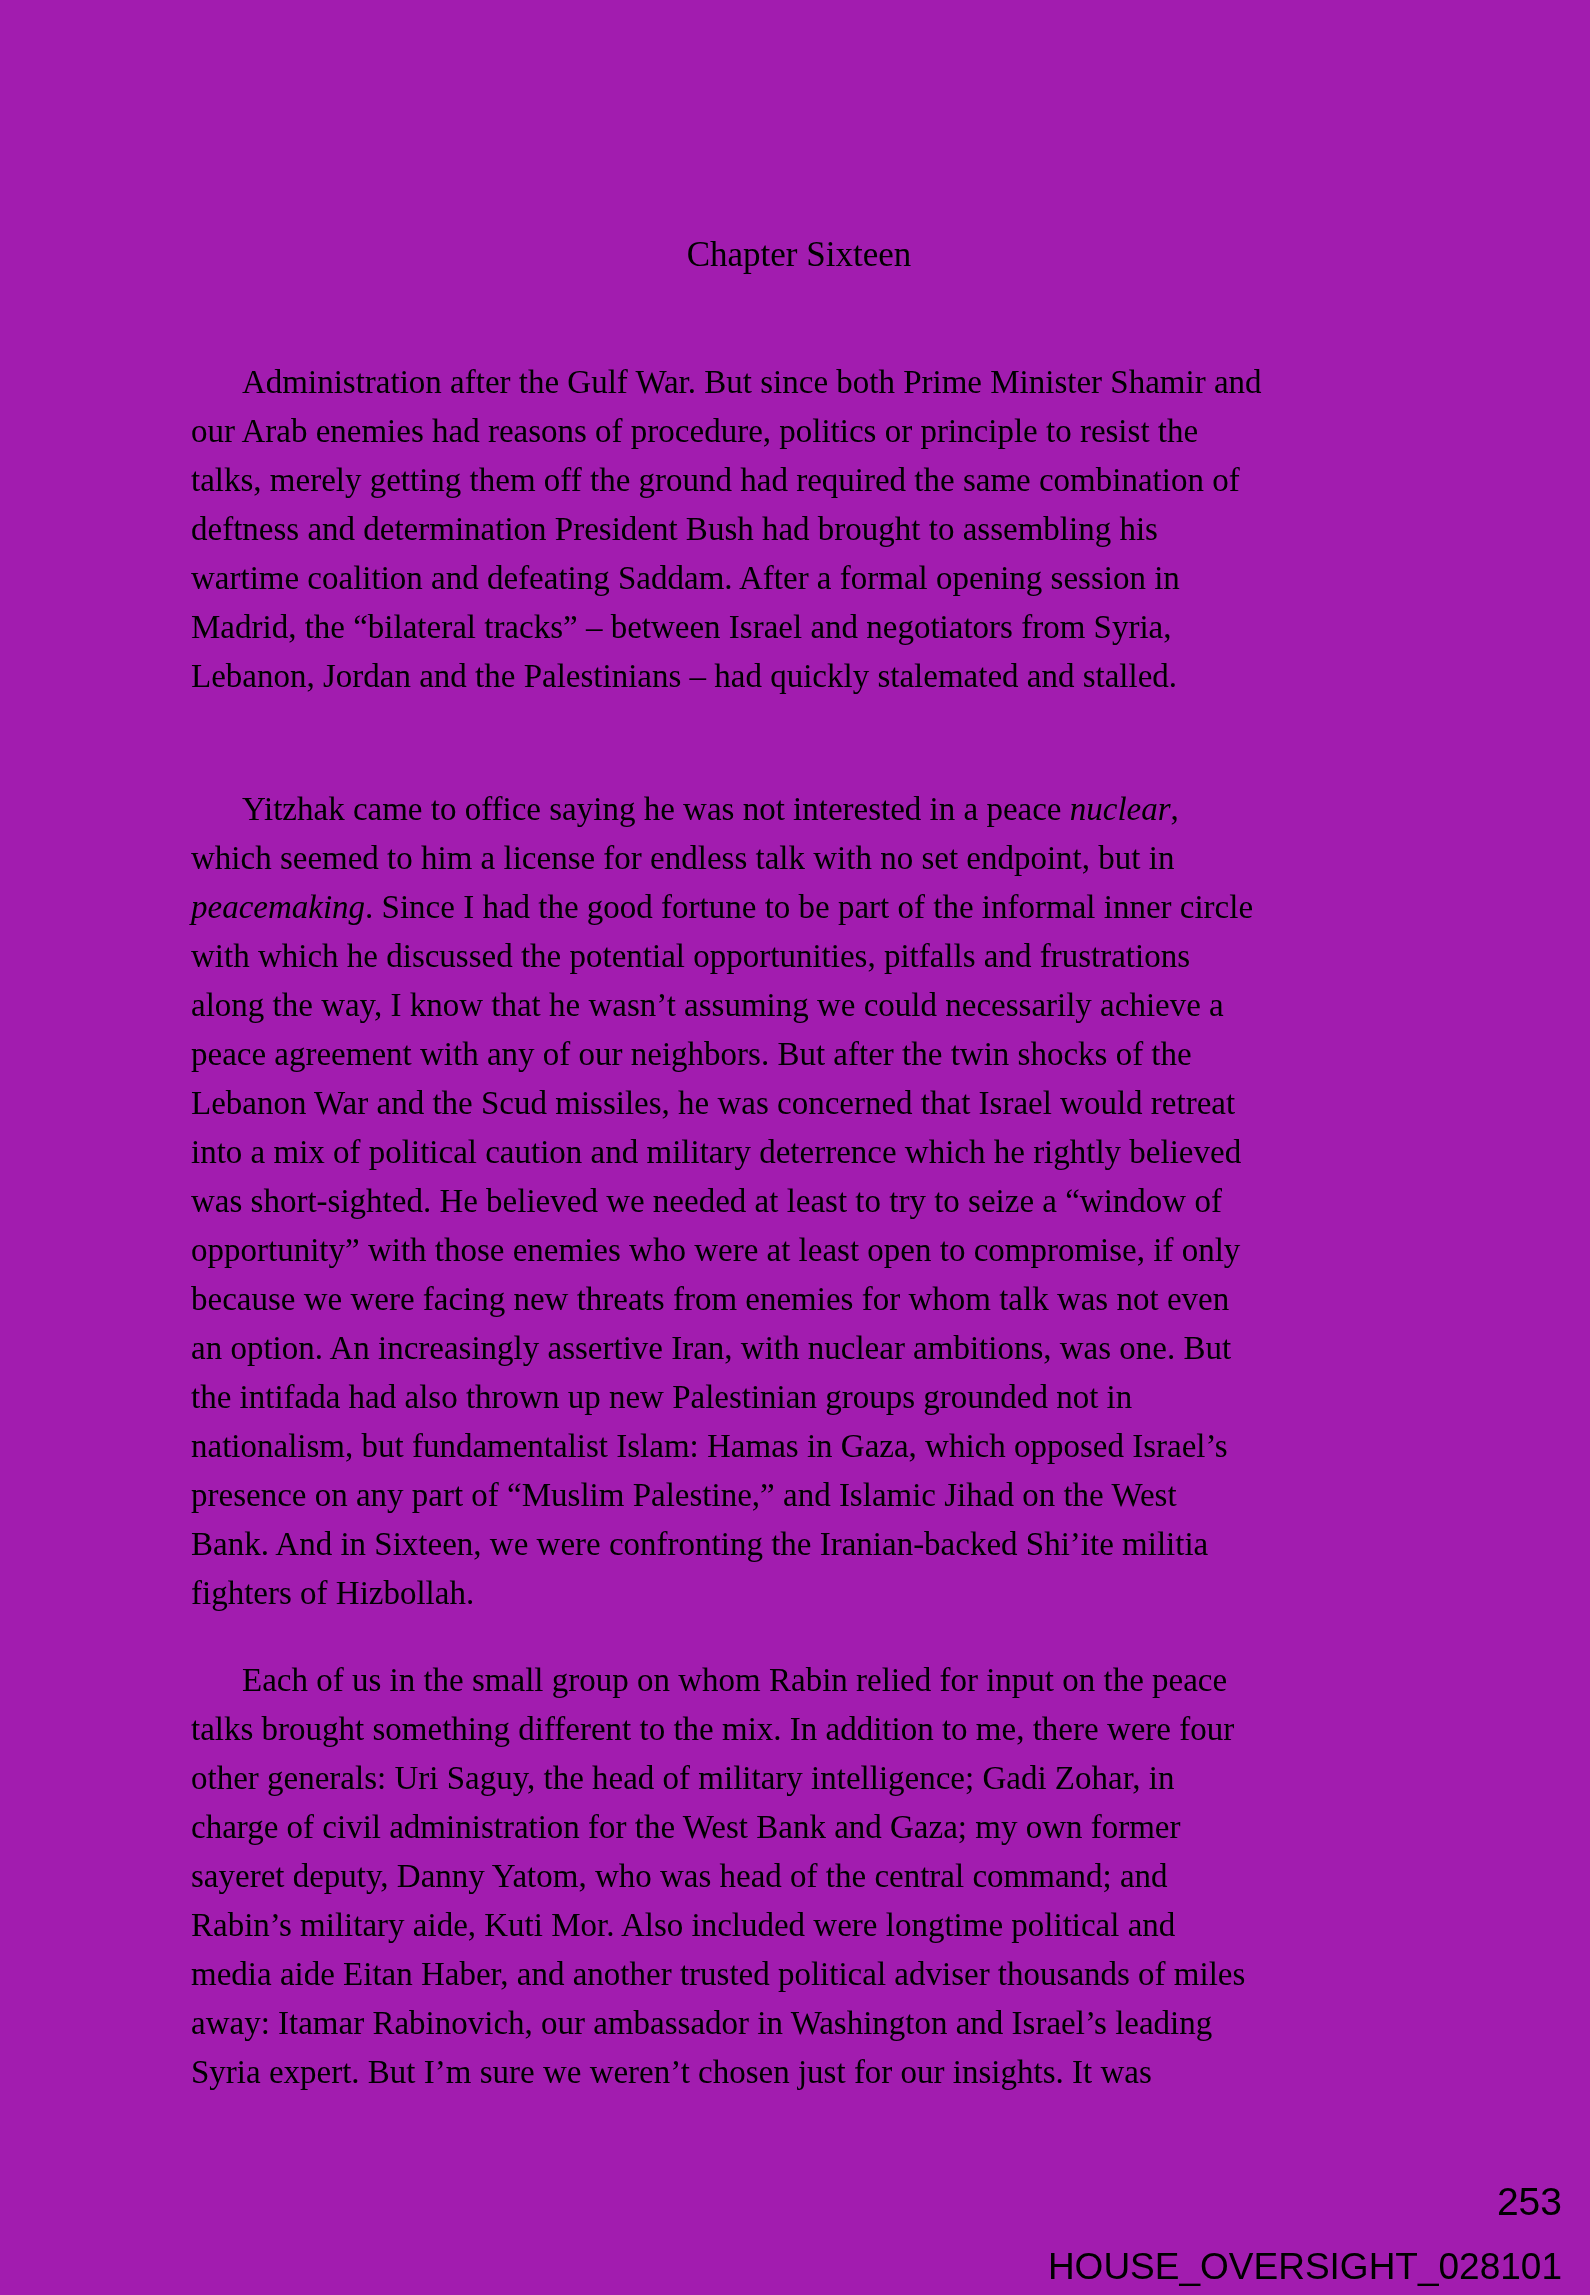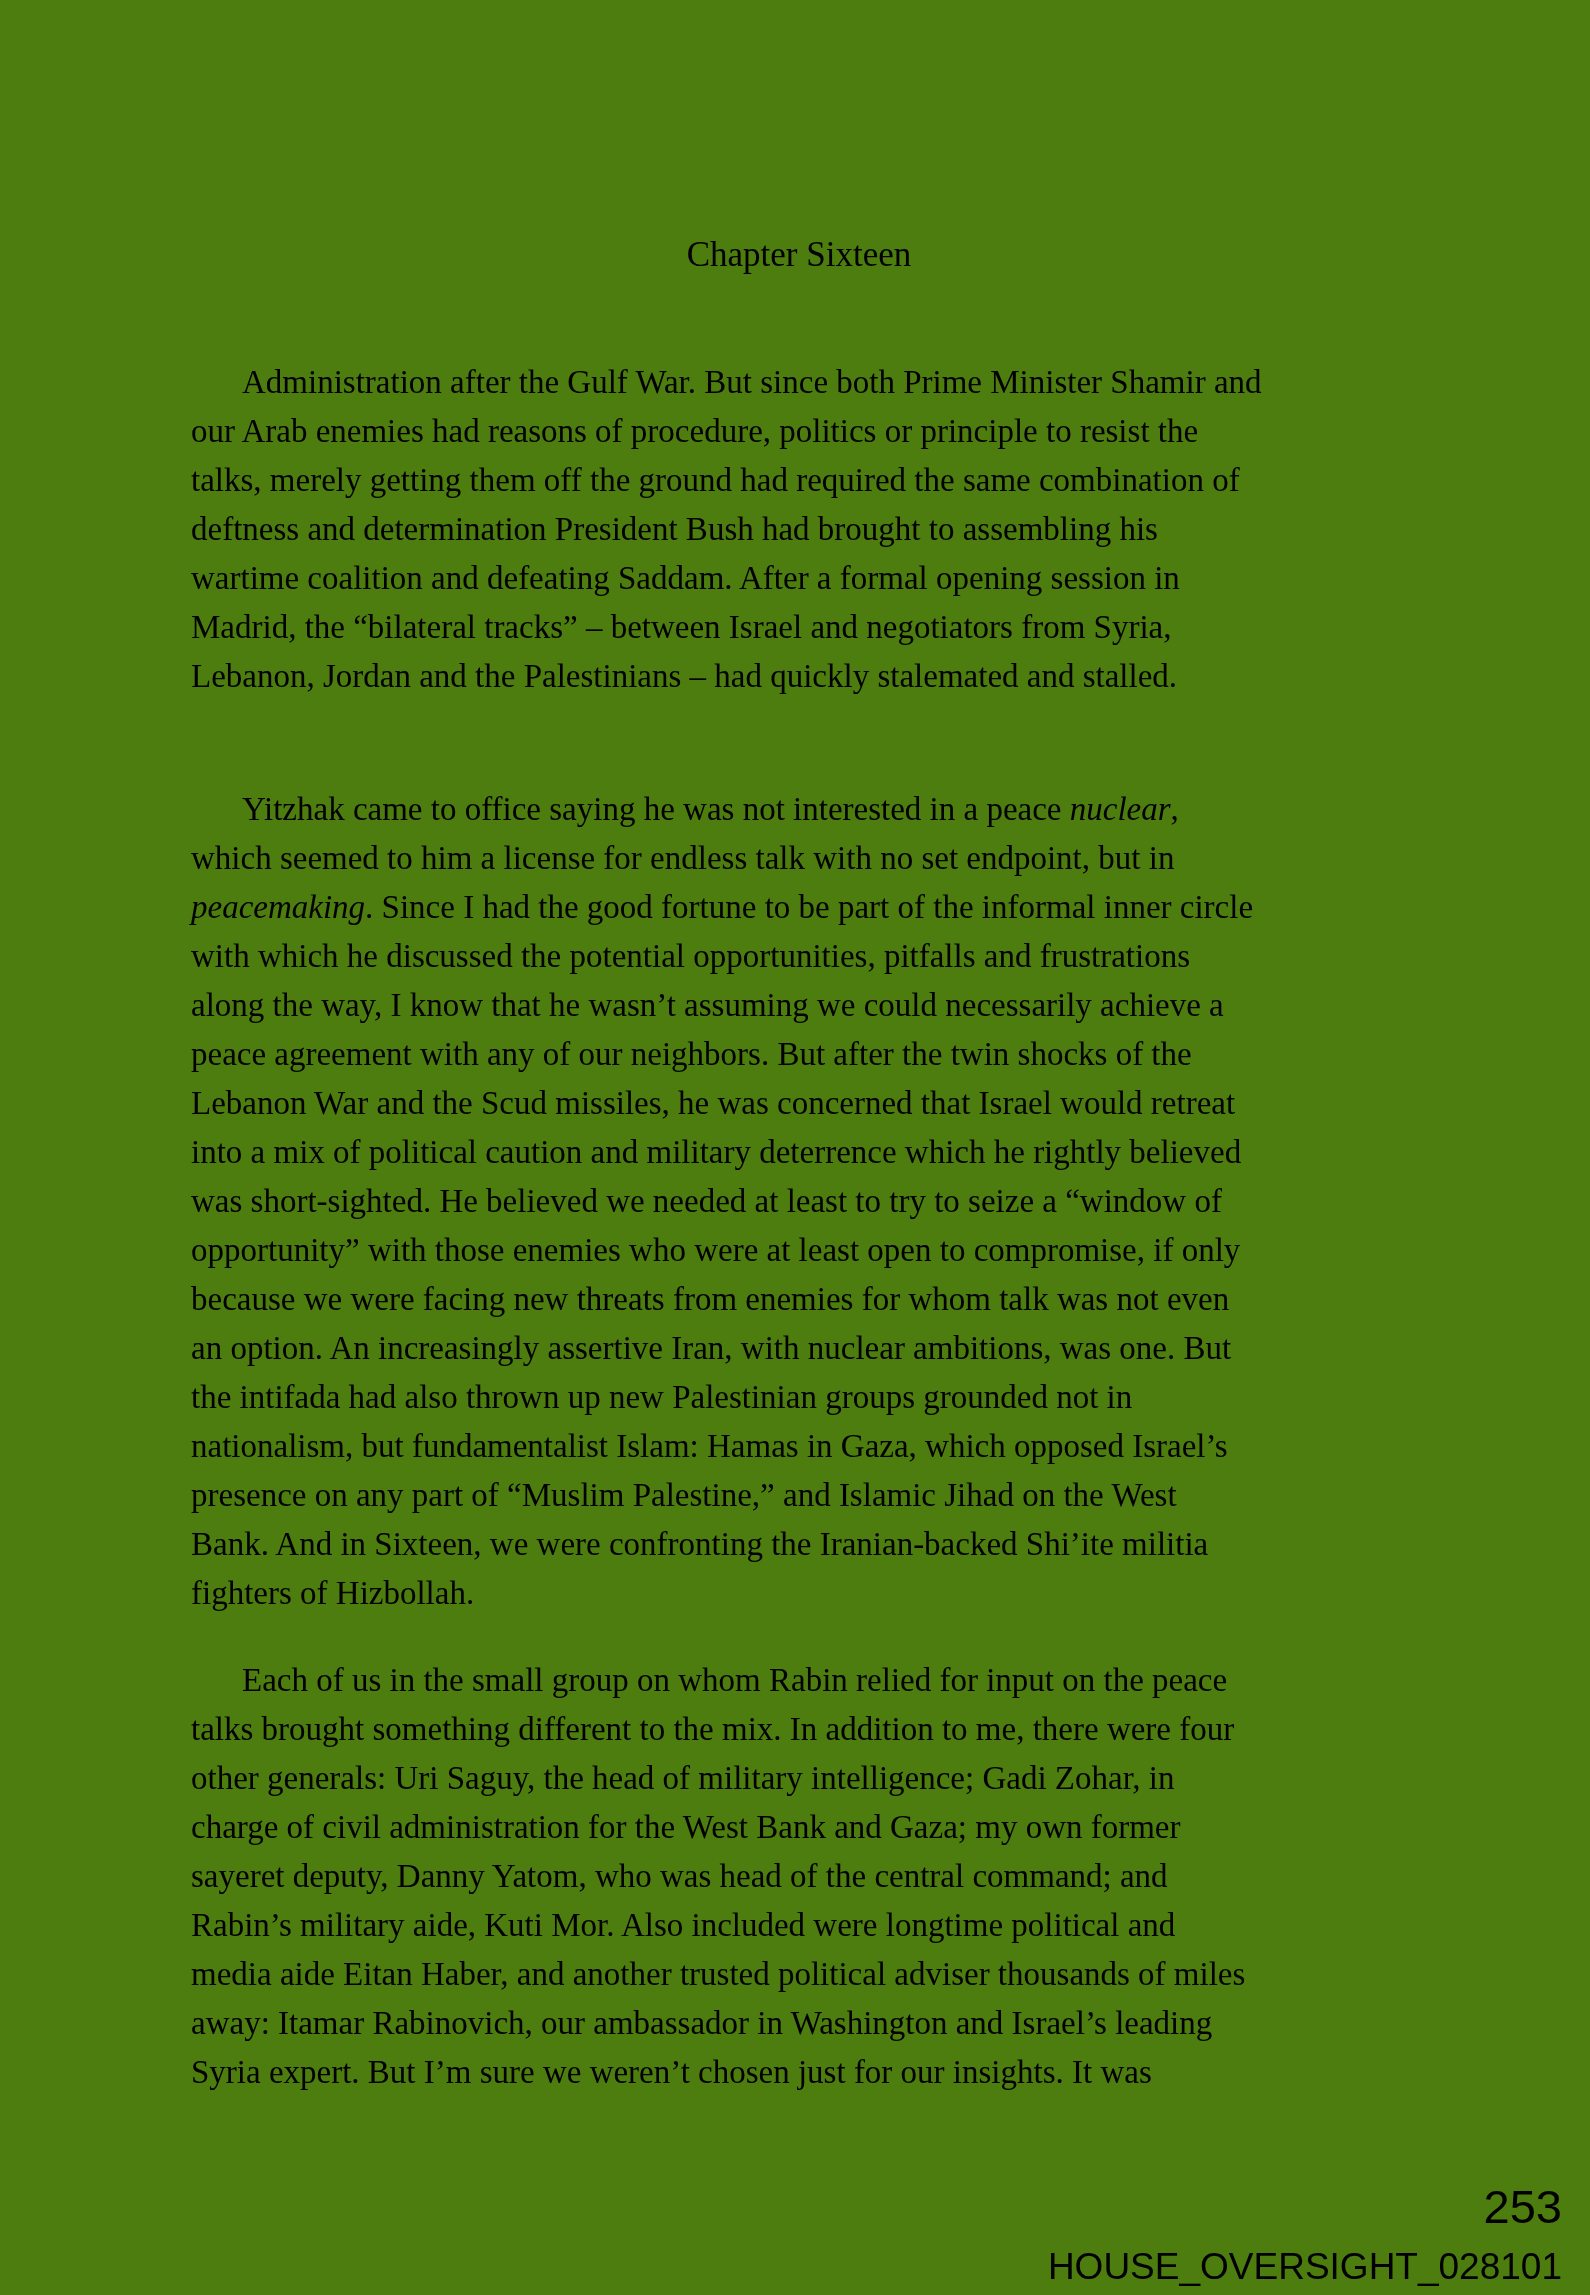--- a/index.html
+++ b/index.html
@@ -4,21 +4,21 @@
 <style>
   html, body {
     margin: 0;
     padding: 0;
     background: #ffffff;
   }
   .page {
     position: relative;
     width: 1591px;
     height: 2295px;
-    background: #4d7c0f;
+    background: #a21caf;
     color: #000000;
     font-family: "Liberation Serif", serif;
     overflow: hidden;
   }
   .heading {
     position: absolute;
     top: 230px;
     left: 191px;
     width: 1216px;
     margin: 0;
@@ -42,21 +42,21 @@
   }
   .p1 { top: 358px; }
   .p2 { top: 785px; }
   .p3 { top: 1656px; }
   em { font-style: italic; }
   .page-number {
     position: absolute;
     top: 2181px;
     right: 29px;
     font-family: "Liberation Sans", sans-serif;
-    font-size: 47px;
+    font-size: 39px;
     line-height: 1.1;
   }
   .bates {
     position: absolute;
     top: 2247px;
     right: 29px;
     font-family: "Liberation Sans", sans-serif;
     font-size: 37px;
     line-height: 1.1;
   }

